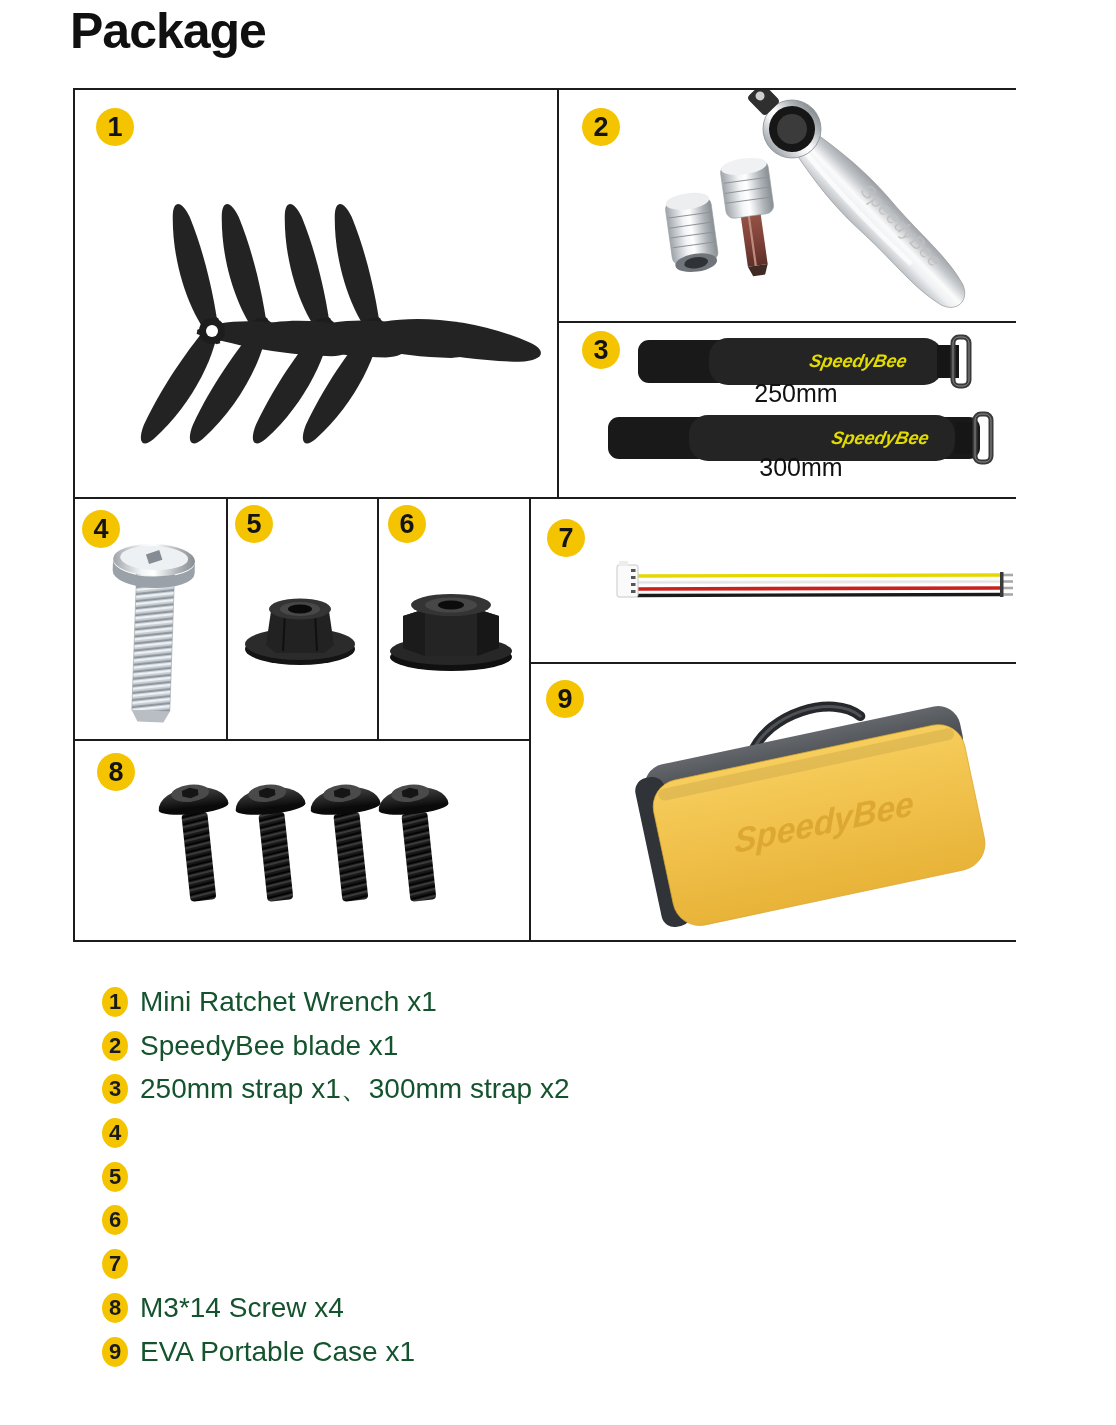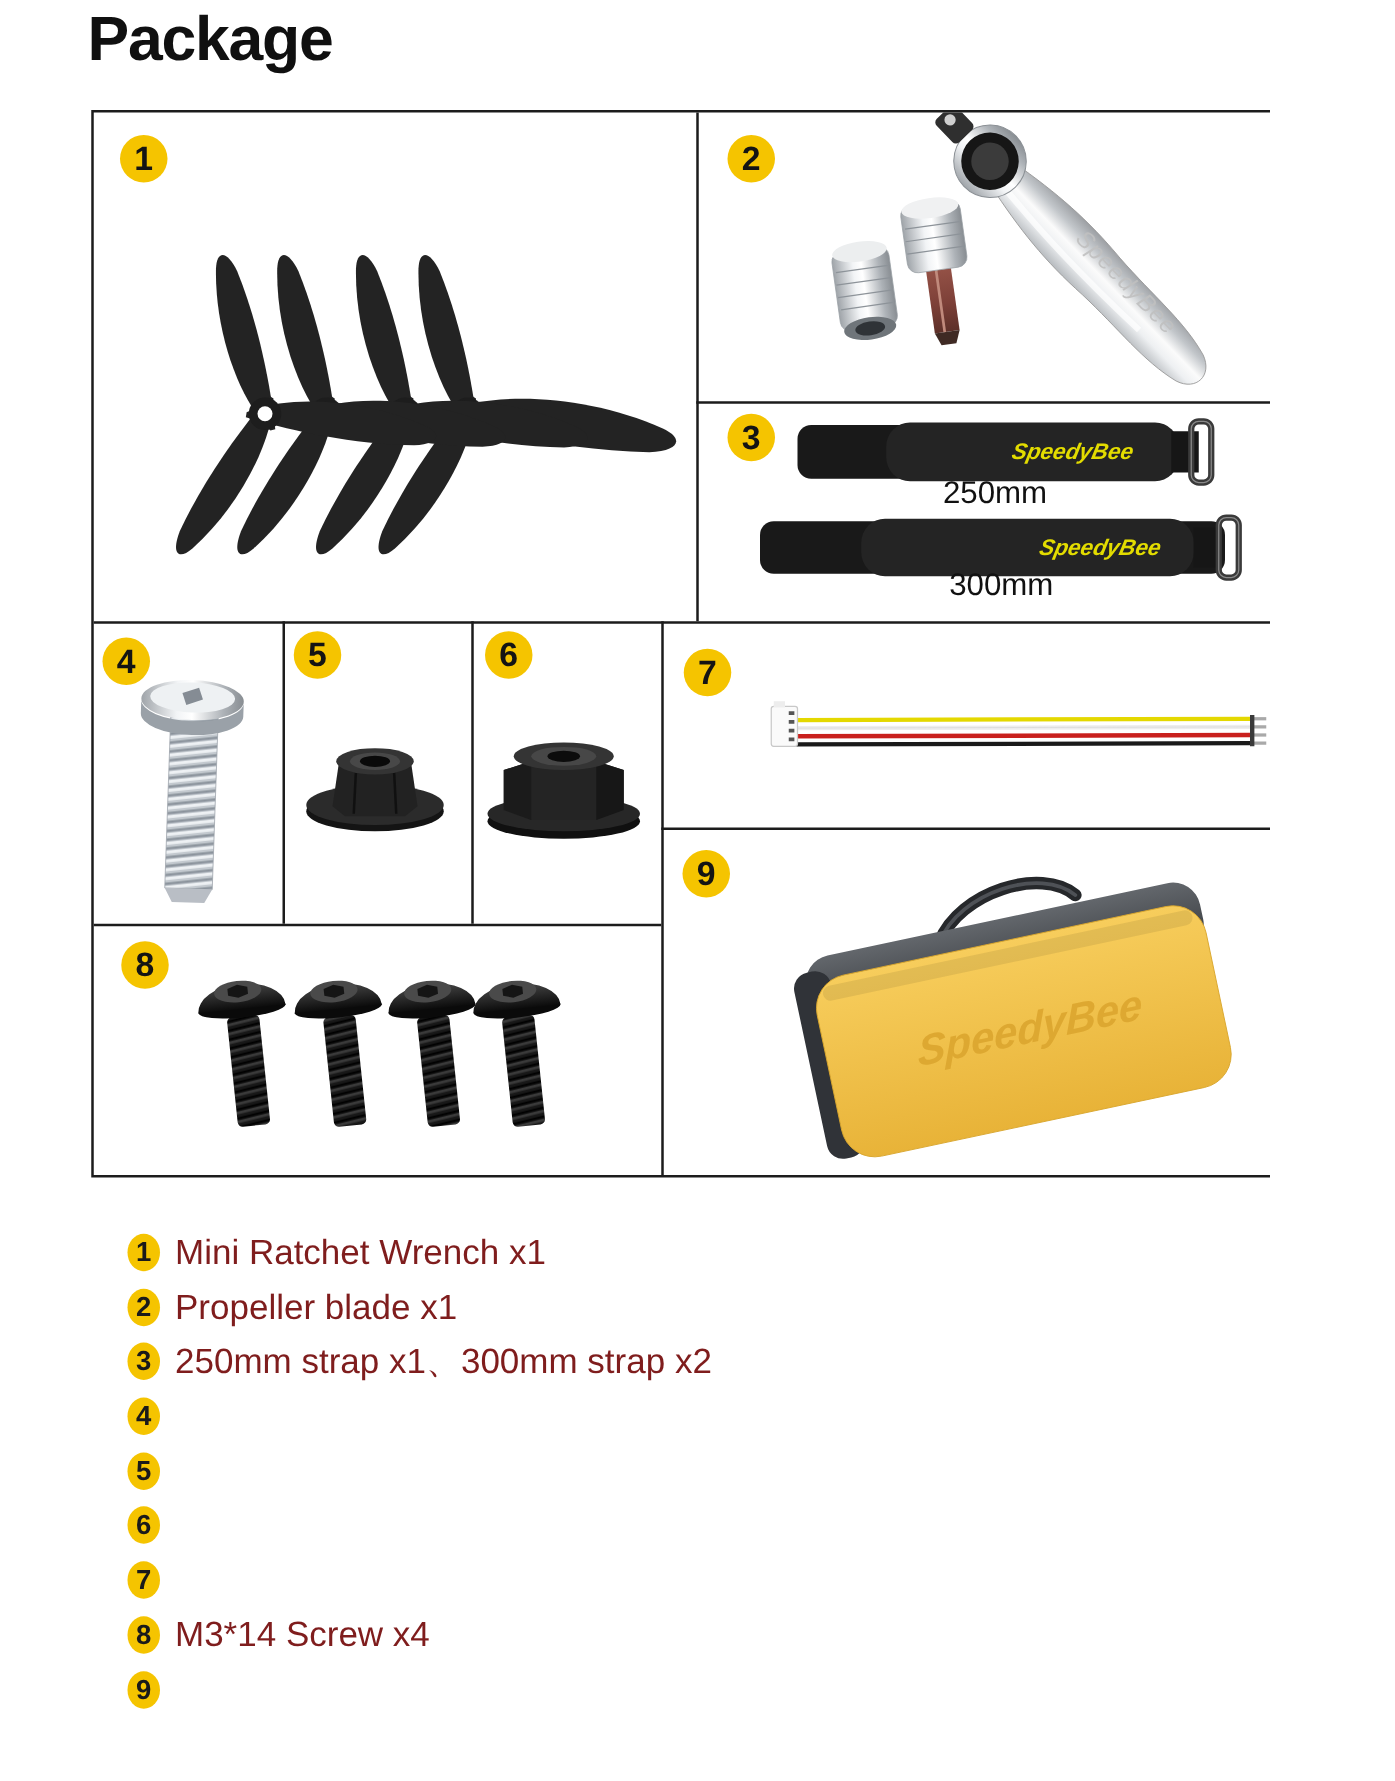--- a/index.html
+++ b/index.html
@@ -12,21 +12,21 @@
   .gl{position:absolute;background:#1c1c1c;}
   .badge{position:absolute;width:38px;height:38px;border-radius:50%;background:#F5C400;
          display:flex;align-items:center;justify-content:center;
          font-size:27px;font-weight:600;color:#141414;z-index:5;}
   .itemsvg{position:absolute;}
   .legend{position:absolute;left:102px;top:987px;}
   .legend-row{display:flex;align-items:center;height:30px;margin-bottom:13.7px;}
   .legend-badge{width:26px;height:30px;border-radius:50%;background:#F5C400;flex:none;
                 display:flex;align-items:center;justify-content:center;
                 font-size:22px;font-weight:600;color:#1a1a1a;}
-  .legend-text{margin-left:12px;font-size:28px;color:#7f1d1d;white-space:nowrap;}
+  .legend-text{margin-left:12px;font-size:28px;color:#14532d;white-space:nowrap;}
 </style>
 </head>
 <body>
 
 <div id="screen">
 
   <svg width="0" height="0" style="position:absolute">
     <defs>
       <linearGradient id="chrome" x1="0" y1="0" x2="1" y2="0">
         <stop offset="0" stop-color="#9fa4a9"></stop>
@@ -298,21 +298,21 @@
     </g>
   </svg>
 
   <div class="legend">
     <div class="legend-row">
       <div class="legend-badge">1</div>
       <div class="legend-text">Mini Ratchet Wrench x1</div>
     </div>
     <div class="legend-row">
       <div class="legend-badge">2</div>
-      <div class="legend-text">Propeller blade x1</div>
+      <div class="legend-text">SpeedyBee blade x1</div>
     </div>
     <div class="legend-row">
       <div class="legend-badge">3</div>
       <div class="legend-text">250mm strap x1、300mm strap x2</div>
     </div>
     <div class="legend-row">
       <div class="legend-badge">4</div>
     </div>
     <div class="legend-row">
       <div class="legend-badge">5</div>
@@ -322,16 +322,17 @@
     </div>
     <div class="legend-row">
       <div class="legend-badge">7</div>
     </div>
     <div class="legend-row">
       <div class="legend-badge">8</div>
       <div class="legend-text">M3*14 Screw x4</div>
     </div>
     <div class="legend-row">
       <div class="legend-badge">9</div>
+      <div class="legend-text">EVA Portable Case x1</div>
     </div>
   </div>
 
 </div>
 
 </body></html>

